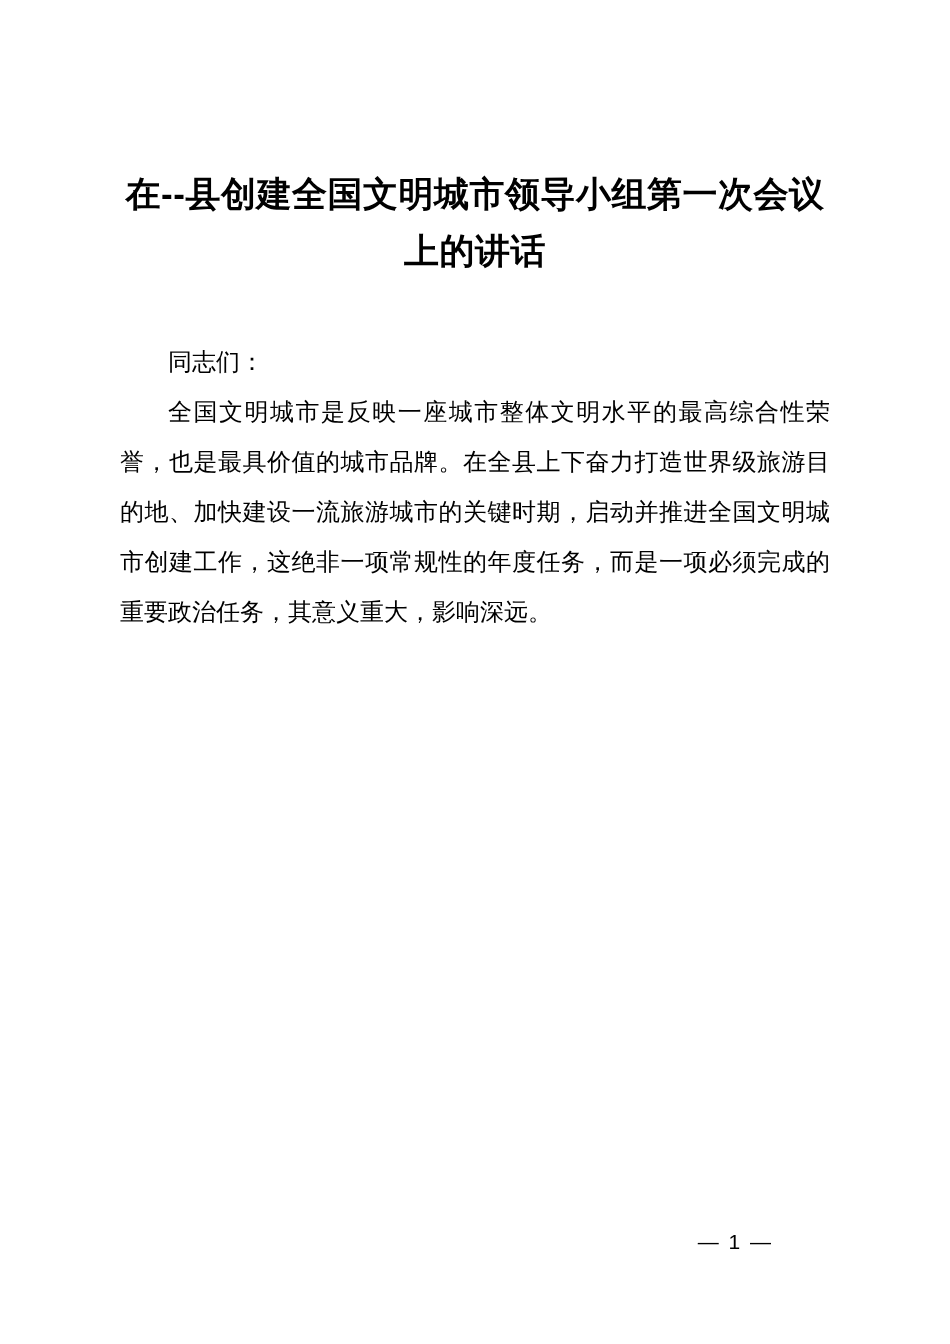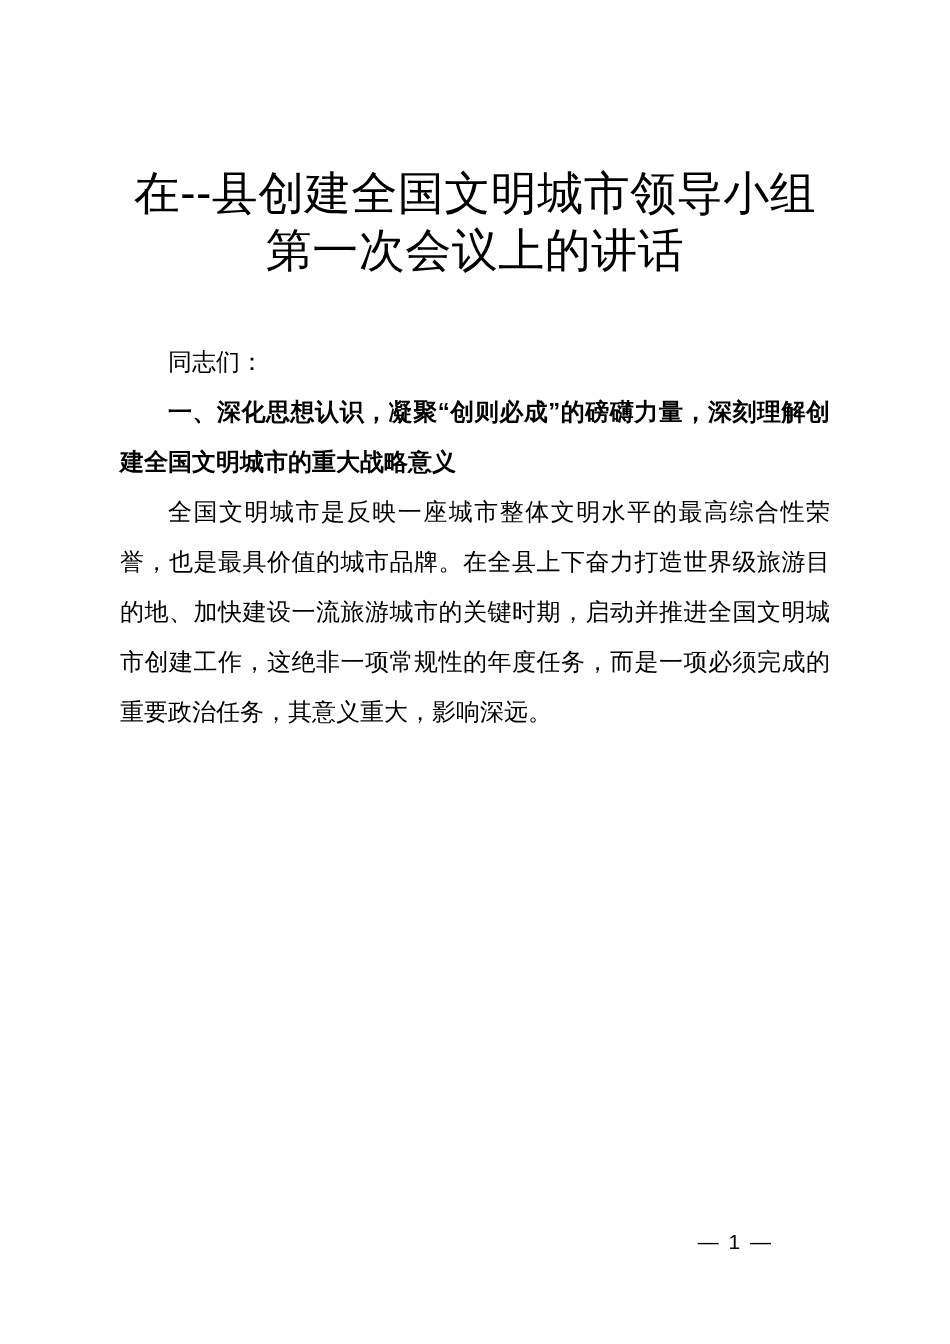--- a/index.html
+++ b/index.html
@@ -19,23 +19,23 @@
 
   .content {
     position: absolute;
     left: 120px;
     top: 165px;
     width: 710px;
   }
 
   .doc-title {
     margin: 0 0 58px 0;
-    font-size: 46px;
+    font-size: 35px;
     line-height: 57px;
-    font-weight: 400;
+    font-weight: 700;
     text-align: center;
     letter-spacing: 0.5px;
   }
 
   .para {
     margin: 0;
     font-size: 24px;
     line-height: 50px;
     text-align: justify;
     text-indent: 2em;
@@ -62,21 +62,20 @@
 <body>
 
 <div class="page">
   <div class="content">
 
     <h1 class="doc-title">在--县创建全国文明城市领导小组第一次会议上的讲话</h1>
 
     <p class="para">同志们：</p>
 
 
-    <p class="para heading">一、深化思想认识，凝聚“创则必成”的磅礴力量，深刻理解创建全国文明城市的重大战略意义</p>
 
     <p class="para">全国文明城市是反映一座城市整体文明水平的最高综合性荣誉，也是最具价值的城市品牌。在全县上下奋力打造世界级旅游目的地、加快建设一流旅游城市的关键时期，启动并推进全国文明城市创建工作，这绝非一项常规性的年度任务，而是一项必须完成的重要政治任务，其意义重大，影响深远。</p>
 
 
   </div>
 
   <div class="page-footer">— 1 —</div>
 </div>
 
 </body></html>

